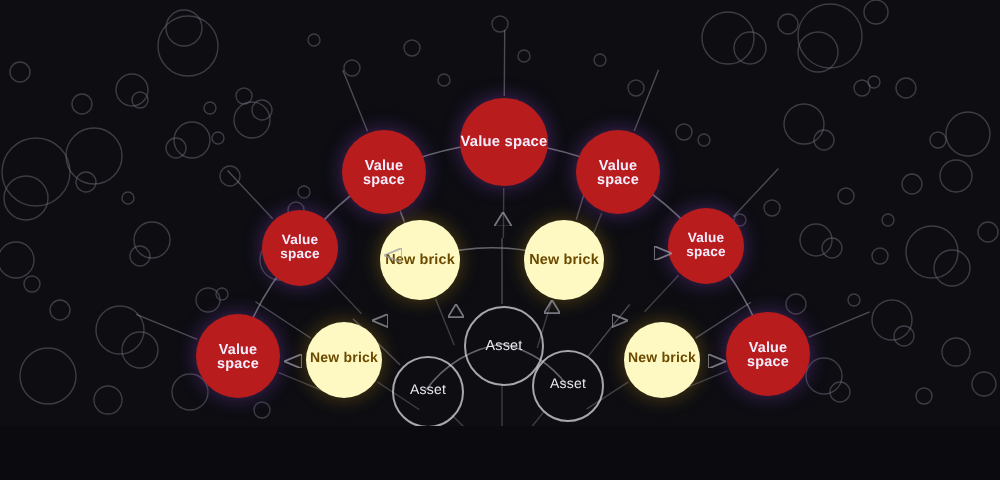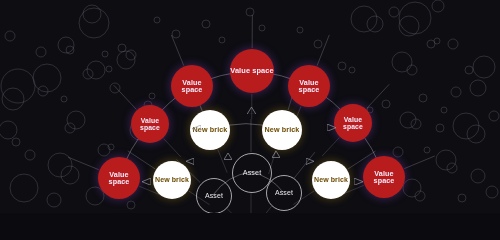--- a/index.html
+++ b/index.html
@@ -22,21 +22,21 @@
   }
   .node .lbl{pointer-events:none;display:block;}
 
   .node.value{
     background:#b91c1c;
     box-shadow:0 0 10px rgba(168,85,247,.35);
   }
   .node.value .lbl{color:#f6edff;font-weight:700;}
 
   .node.brick{
-    background:#ffffff;
+    background:#fef9c3;
     box-shadow:0 0 10px rgba(252,192,23,.30);
   }
   .node.brick .lbl{color:#6b4a00;font-weight:700;}
 
   .node.asset{
     background:transparent;
     border:1px solid rgba(226,226,232,.72);
   }
   .node.asset .lbl{color:#e8e8ee;font-weight:400;text-align:right;}
 

